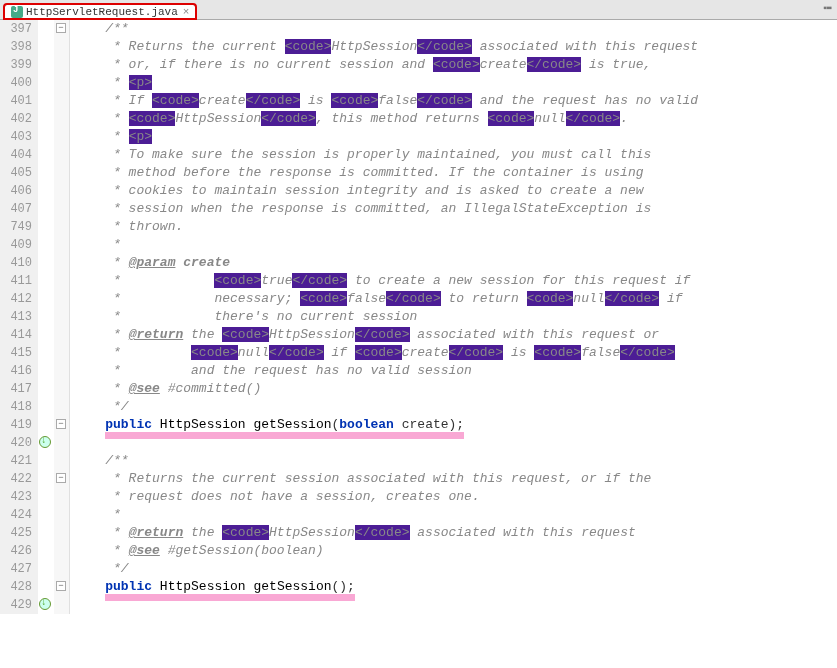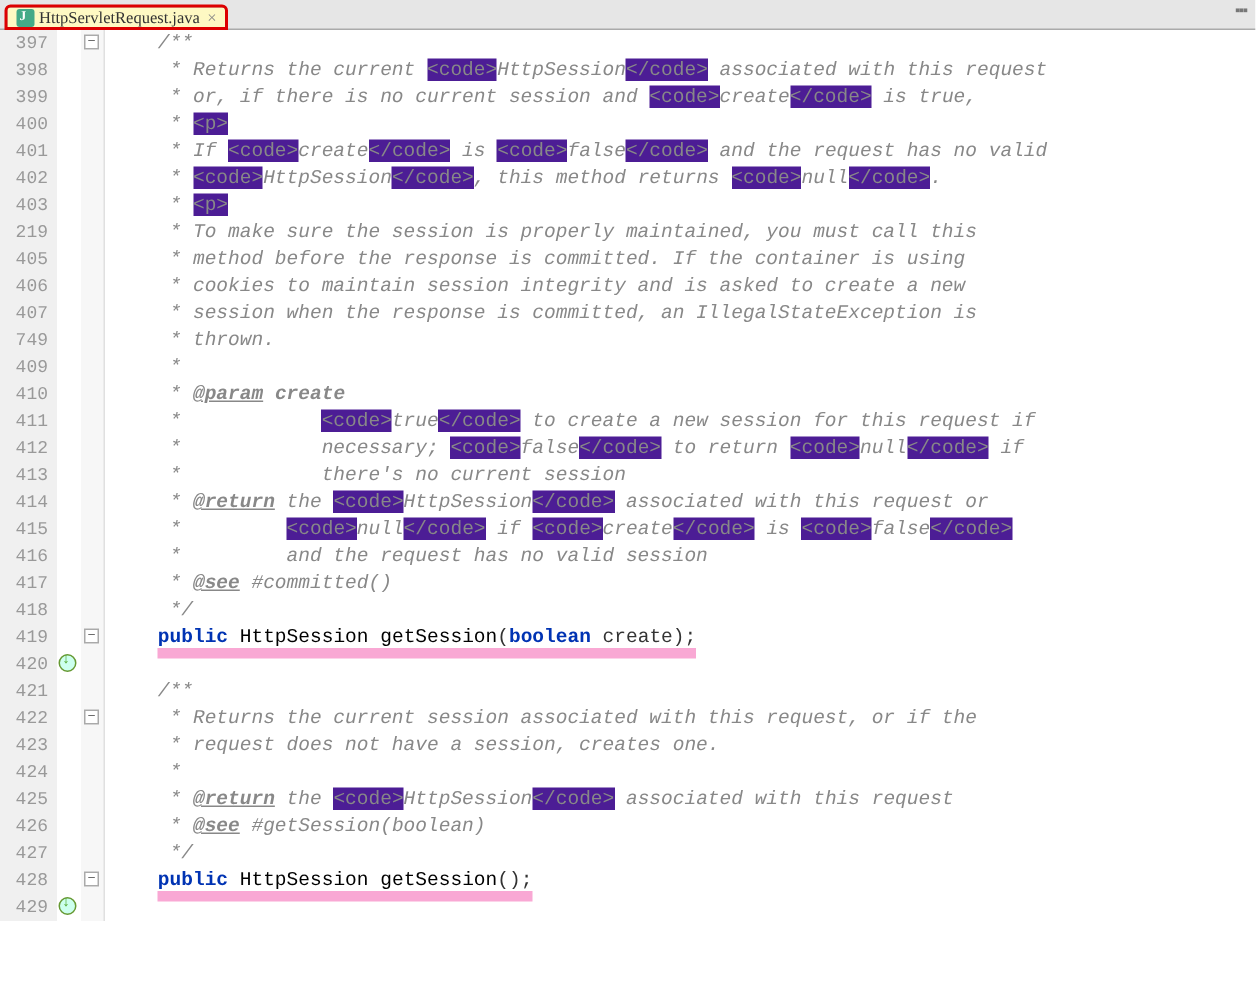--- a/index.html
+++ b/index.html
@@ -1,18 +1,18 @@
 <!DOCTYPE html>
 <html><head>
 <meta charset="utf-8">
 <style>
   * { margin:0; padding:0; box-sizing:border-box; }
   body { font-family:"Consolas","Courier New",monospace; font-size:13px; background:#fff; color:#333; }
   .tab-bar { background:#e6e6e6; border-bottom:1px solid #aaa; height:20px; display:flex; align-items:flex-end; padding-left:4px; }
-  .tab { display:flex; align-items:center; gap:3px; padding:1px 6px; background:#fef9c3; border:1px solid #aaa; border-bottom:none; font-size:11px; font-family:Liberation Serif, serif; position:relative; border-radius:3px 3px 0 0; }
+  .tab { display:flex; align-items:center; gap:3px; padding:1px 6px; background:#ffffff; border:1px solid #aaa; border-bottom:none; font-size:11px; font-family:Liberation Mono, monospace; position:relative; border-radius:3px 3px 0 0; }
   .tab.highlight { outline:2px solid #d00; outline-offset:-1px; }
   .tab .icon { width:12px; height:12px; background:#4a8; border-radius:2px; position:relative; }
   .tab .icon::after { content:"J"; position:absolute; left:2px; top:-1px; color:#fff; font-size:9px; font-weight:bold; }
   .tab .close { color:#888; cursor:pointer; font-size:11px; margin-left:2px; }
   .dots { position:absolute; right:6px; top:2px; color:#777; font-size:10px; letter-spacing:-1px; font-family:sans-serif; }
   .editor { display:flex; width:699px; }
   .gutter { background:#f0f0f0; width:38px; text-align:right; padding-right:6px; color:#999; font-size:12px; user-select:none; }
   .fold-col { background:#f7f7f7; width:16px; border-right:1px solid #e0e0e0; position:relative; }
   .marker-col { width:16px; background:#fff; }
   .code-col { flex:1; background:#fff; padding-left:4px; overflow:hidden; }
@@ -45,21 +45,21 @@
 
 <div class="editor">
   <div class="gutter" id="gutter">
       <div class="line">397</div>
       <div class="line">398</div>
       <div class="line">399</div>
       <div class="line">400</div>
       <div class="line">401</div>
       <div class="line">402</div>
       <div class="line">403</div>
-      <div class="line">219</div>
+      <div class="line">404</div>
       <div class="line">405</div>
       <div class="line">406</div>
       <div class="line">407</div>
       <div class="line">749</div>
       <div class="line">409</div>
       <div class="line">410</div>
       <div class="line">411</div>
       <div class="line">412</div>
       <div class="line">413</div>
       <div class="line">414</div>

